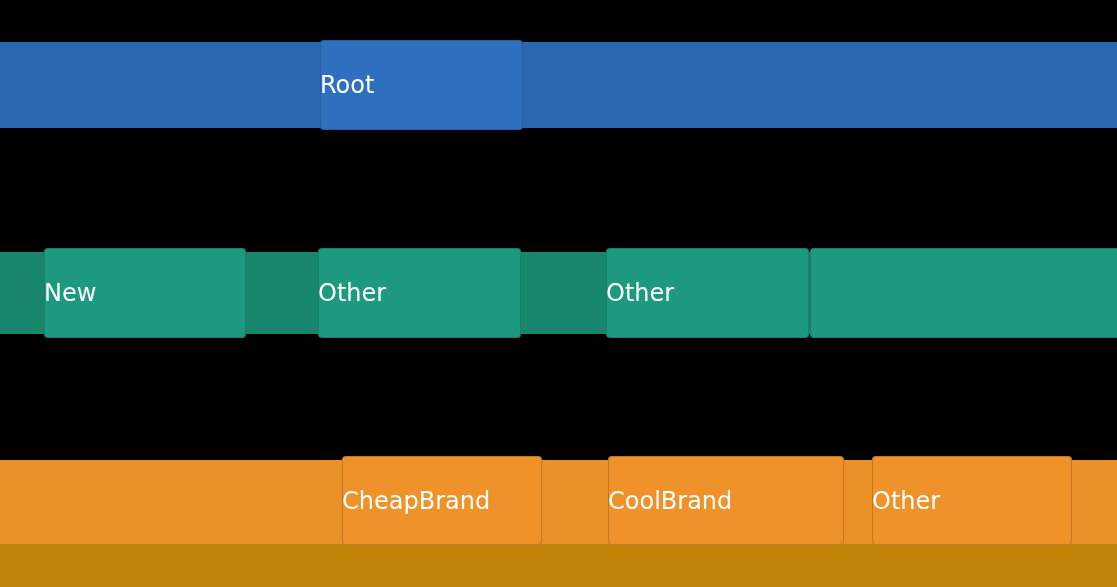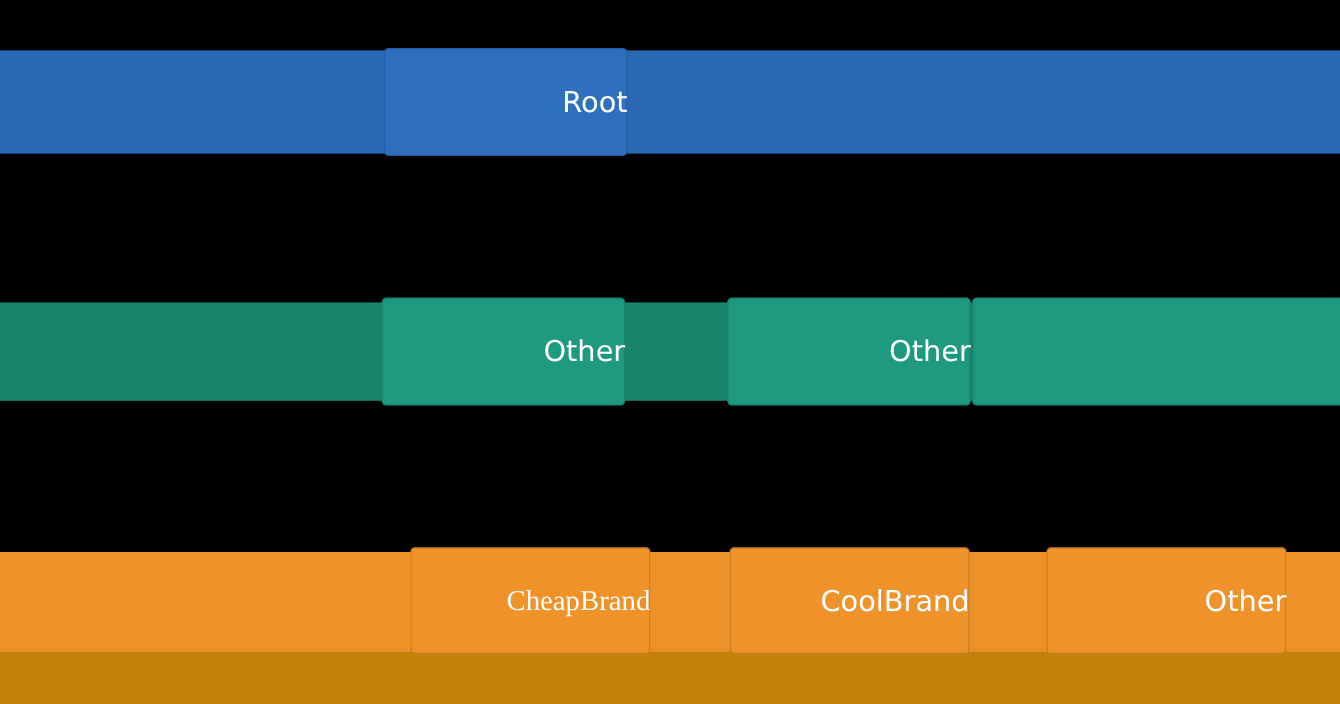--- a/index.html
+++ b/index.html
@@ -23,53 +23,56 @@
   .band-1 { top: 42px;  height: 86px; background: #2b68b2; }
   .band-2 { top: 252px; height: 82px; background: #17866d; }
   .band-3 { top: 460px; height: 84px; background: #ec9128; }
   .band-3-under { top: 544px; height: 43px; background: #c08207; }
 
   .node {
     position: absolute;
     border-radius: 4px;
     display: flex;
     align-items: center;
-    justify-content: flex-end;
+    justify-content: flex-start;
     color: #ffffff;
     font-size: 24px;
     line-height: 1;
     box-shadow: inset 0 0 0 1px rgba(8, 12, 40, 0.18);
     white-space: nowrap;
   }
   .node-l1 { top: 40px;  height: 90px; background: #2e6fbe; }
   .node-l2 { top: 248px; height: 90px; background: #1c997e; }
   .node-l3 { top: 456px; height: 89px; background: #ee9229; }
 
   .node-root      { left: 320px; width: 203px; }
   .node-new       { left: 44px;  width: 202px; }
   .node-used      { left: 318px; width: 203px; }
   .node-other-2   { left: 606px; width: 203px; }
   .node-unlabeled { left: 810px; width: 320px; }
-  .node-cheap     { left: 342px; width: 200px; font-family: Liberation Serif, serif; }
-  .node-cool      { left: 608px; width: 200px; }
+  .node-cheap     { left: 342px; width: 200px; }
+  .node-cool      { left: 608px; width: 236px; }
   .node-other-3   { left: 872px; width: 200px; }
 
   .label { pointer-events: none; }
 </style>
 </head>
 <body>
 
 <div id="figure">
 
   <div class="band band-1"></div>
   <div class="node node-l1 node-root">
     <span class="label">Root</span>
   </div>
 
   <div class="band band-2"></div>
+  <div class="node node-l2 node-new">
+    <span class="label">New</span>
+  </div>
   <div class="node node-l2 node-used">
     <span class="label">Other</span>
   </div>
   <div class="node node-l2 node-other-2">
     <span class="label">Other</span>
   </div>
   <div class="node node-l2 node-unlabeled">
     <span class="label"></span>
   </div>
 

